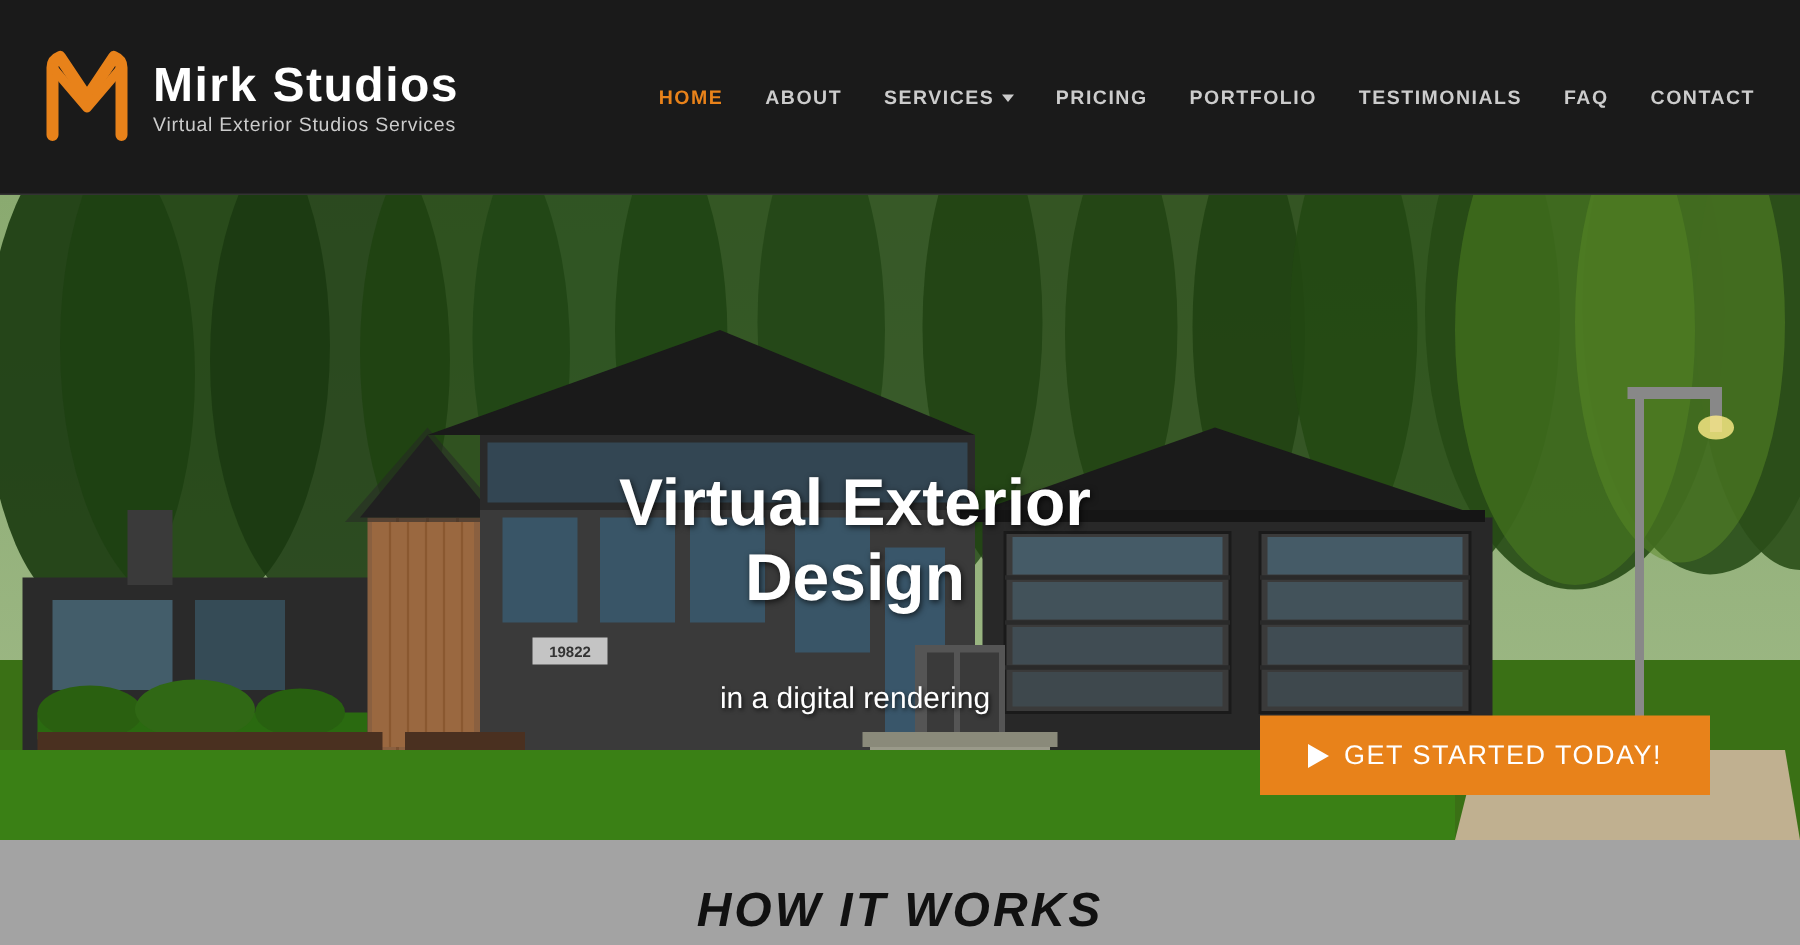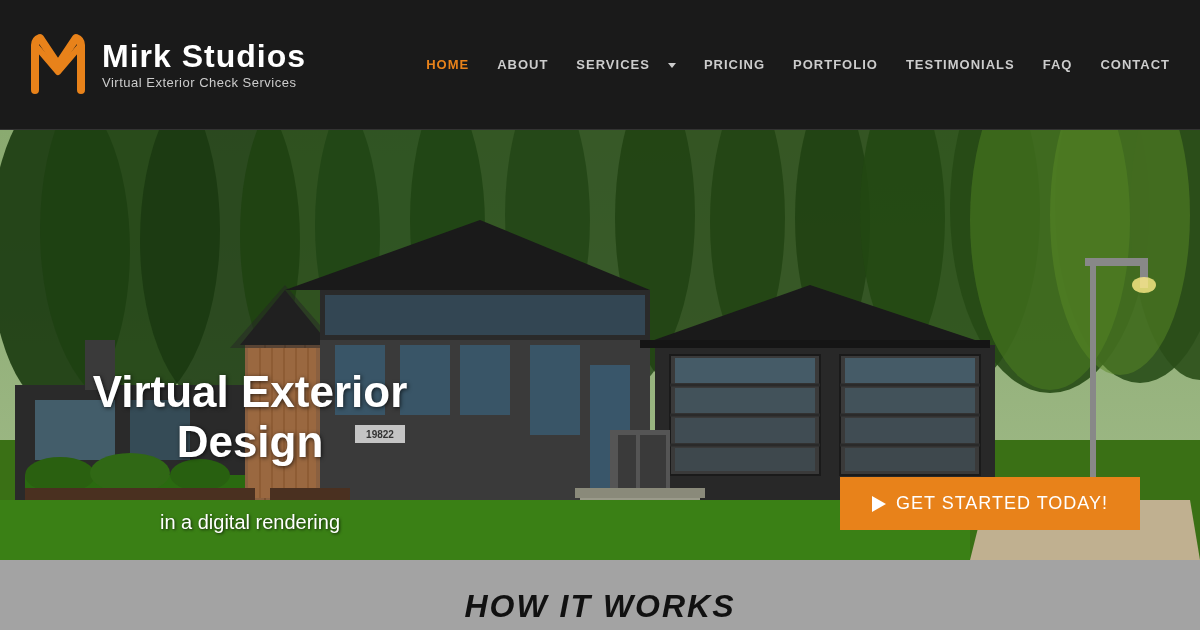--- a/index.html
+++ b/index.html
@@ -54,21 +54,21 @@
       text-transform: uppercase;
       cursor: pointer;
       text-decoration: none;
     }
     .nav-item.active {
       color: #e8821a;
     }
     .nav-item-services {
       display: flex;
       align-items: center;
-      gap: 18px;
+      gap: 5px;
     }
     .chevron-down {
       display: inline-block;
       width: 0;
       height: 0;
       border-left: 4px solid transparent;
       border-right: 4px solid transparent;
       border-top: 5px solid #ccc;
       margin-top: 2px;
     }
@@ -81,23 +81,22 @@
       overflow: hidden;
       background: #2a4a2a;
     }
 
     
     #hero-overlay {
       position: absolute;
       inset: 0;
       display: flex;
       align-items: flex-end;
-      justify-content: flex-start;
-      padding: 40px 60px 24px 0;
-      margin-left: 40px;
+      justify-content: center;
+      padding: 40px 60px 80px 0;
     }
     #hero-text {
       text-align: center;
       max-width: 420px;
     }
     #hero-title {
       color: #fff;
       font-size: 44px;
       font-weight: bold;
       line-height: 1.15;
@@ -171,21 +170,21 @@
 <header id="header">
   <div id="logo-area">
 
     <svg id="logo-icon" viewBox="0 0 60 70" xmlns="http://www.w3.org/2000/svg">
 
       <path d="M5,60 L5,15 Q5,10 10,8 L28,35 L46,8 Q51,10 51,15 L51,60" fill="none" stroke="#e8821a" stroke-width="8" stroke-linecap="round" stroke-linejoin="round"></path>
       <path d="M5,15 L28,42 L51,15" fill="none" stroke="#e8821a" stroke-width="6" stroke-linecap="round" stroke-linejoin="round"></path>
     </svg>
     <div id="logo-text-block">
       <span id="logo-name">Mirk Studios</span>
-      <span id="logo-tagline">Virtual Exterior Check Services</span>
+      <span id="logo-tagline">Virtual Exterior Studios Services</span>
     </div>
   </div>
 
   <nav id="nav">
     <a class="nav-item active">HOME</a>
     <a class="nav-item">ABOUT</a>
     <span class="nav-item nav-item-services">
       <span>SERVICES</span>
       <span class="chevron-down"></span>
     </span>

